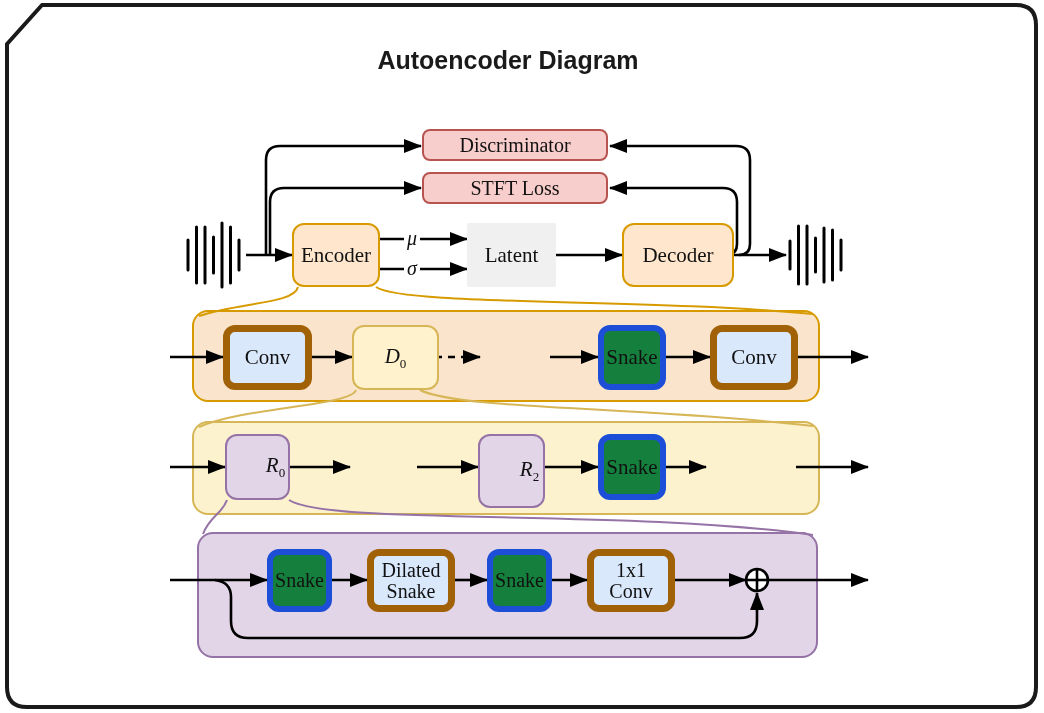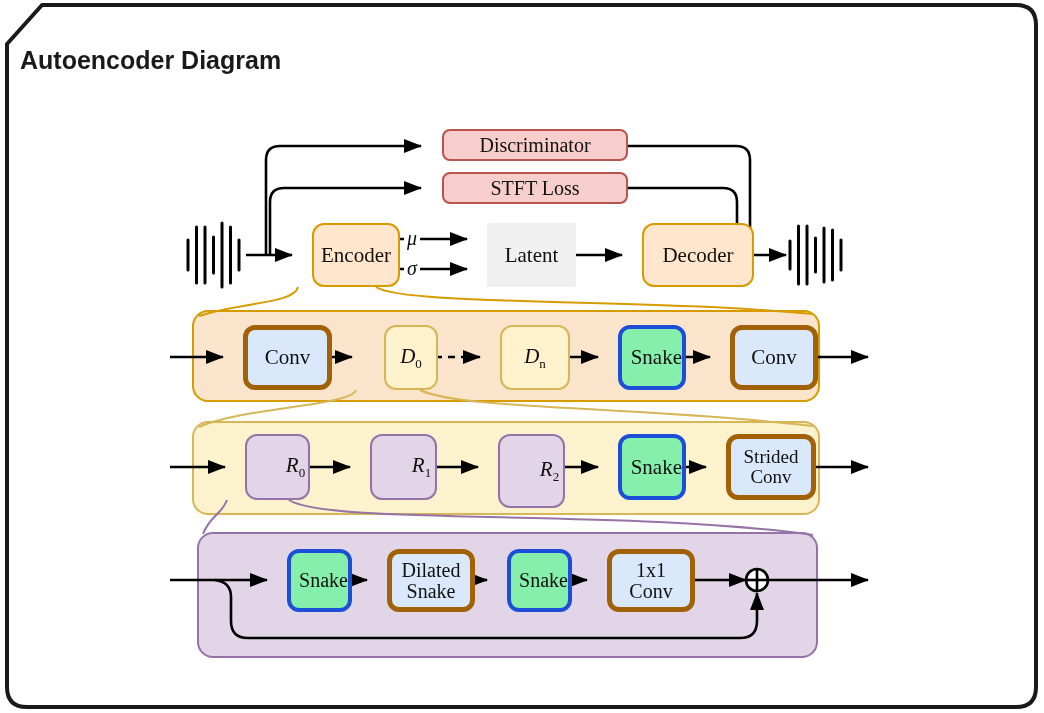--- a/index.html
+++ b/index.html
@@ -1,33 +1,33 @@
 <!DOCTYPE html>
 <html><head>
 <meta charset="utf-8">
 <style>
   html,body{margin:0;padding:0;background:#fff;}
   #stage{position:relative;width:1044px;height:713px;background:#fff;overflow:hidden;
          font-family:"Liberation Serif",serif;}
   .abs{position:absolute;box-sizing:border-box;}
-  #title{left:0;top:46px;width:996px;
+  #title{left:0;top:46px;width:996px;text-align:center;
          font-family:"Liberation Sans",sans-serif;font-weight:700;font-size:25px;color:#1a1a1a;z-index:4;padding-left:20px;}
   svg.layer{position:absolute;left:0;top:0;z-index:2;pointer-events:none;}
   .container{z-index:1;border-radius:16px;}
   .cont-orange{background:#FBE4CC;border:2.5px solid #D79B00;}
   .cont-yellow{background:#FDF2CE;border:2.5px solid #D6B656;}
   .cont-purple{background:#E1D5E7;border:2.5px solid #9673A6;}
   .box{z-index:3;display:flex;align-items:center;justify-content:center;text-align:center;
-       color:#111;font-size:21px;line-height:1.05;border-radius:12px;margin-left:20px;}
+       color:#111;font-size:21px;line-height:1.05;border-radius:12px;}
   .box-red{background:#F8CECC;border:2px solid #B85450;border-radius:8px;font-size:20px;}
   .box-orange{background:#FFE6CC;border:2.5px solid #D79B00;}
   .box-gray{background:#F0F0F0;border:none;border-radius:2px;}
-  .box-blue{background:#DAE8FC;border:5px solid #a16207;align-items:center;}
+  .box-blue{background:#DAE8FC;border:7px solid #a16207;align-items:center;}
   .box-yellow{background:#FFF2CC;border:2px solid #D6B656;}
-  .box-green{background:#86efac;border:4px solid #1d4ed8;justify-content:flex-end;}
+  .box-green{background:#15803d;border:6px solid #1d4ed8;}
   .box-purple{background:#E1D5E7;border:2px solid #9673A6;padding-left:36px;}
   .math{font-style:italic;}
   .math sub{font-style:normal;font-size:0.62em;}
   .greek{z-index:4;font-style:italic;font-size:20px;color:#111;background:#fff;padding:0 3px;}
 </style>
 </head>
 <body>
 
 <div id="stage">
 
@@ -135,47 +135,38 @@
   <div class="abs box box-orange" style="left:622px;top:223px;width:112px;height:64px;">
       <span>Decoder</span>
     </div>
 
   <div class="abs greek" style="left:404px;top:227px;">μ</div>
   <div class="abs greek" style="left:404px;top:257px;">σ</div>
 
   <div class="abs box box-blue" style="left:223px;top:325px;width:89px;height:65px;">
       <span>Conv</span>
     </div>
-  <div class="abs box box-yellow math" style="left:364px;top:325px;width:54px;height:65px;">
+  <div class="abs box box-yellow math" style="left:352px;top:325px;width:87px;height:65px;">
       <span><span>D</span><sub>0</sub></span>
-    </div>
-  <div class="abs box box-yellow math" style="left:480px;top:325px;width:70px;height:65px;">
-      <span><span>D</span><sub>n</sub></span>
     </div>
   <div class="abs box box-green" style="left:598px;top:325px;width:68px;height:65px;">
       <span>Snake</span>
     </div>
   <div class="abs box box-blue" style="left:710px;top:325px;width:88px;height:65px;">
       <span>Conv</span>
     </div>
 
   <div class="abs box box-purple math" style="left:225px;top:434px;width:65px;height:66px;">
       <span><span>R</span><sub>0</sub></span>
     </div>
-  <div class="abs box box-purple math" style="left:350px;top:434px;width:67px;height:66px;">
-      <span><span>R</span><sub>1</sub></span>
-    </div>
   <div class="abs box box-purple math" style="left:478px;top:434px;width:67px;height:74px;">
       <span><span>R</span><sub>2</sub></span>
     </div>
   <div class="abs box box-green" style="left:598px;top:434px;width:68px;height:66px;">
       <span>Snake</span>
-    </div>
-  <div class="abs box box-blue" style="left:706px;top:434px;width:90px;height:66px;font-size:19px;">
-      <span>Strided Conv</span>
     </div>
 
   <div class="abs box box-green" style="left:267px;top:549px;width:65px;height:63px;font-size:20px;">
       <span>Snake</span>
     </div>
   <div class="abs box box-blue" style="left:367px;top:549px;width:88px;height:63px;font-size:20px;">
       <span>Dilated Snake</span>
     </div>
   <div class="abs box box-green" style="left:487px;top:549px;width:65px;height:63px;font-size:20px;">
       <span>Snake</span>

